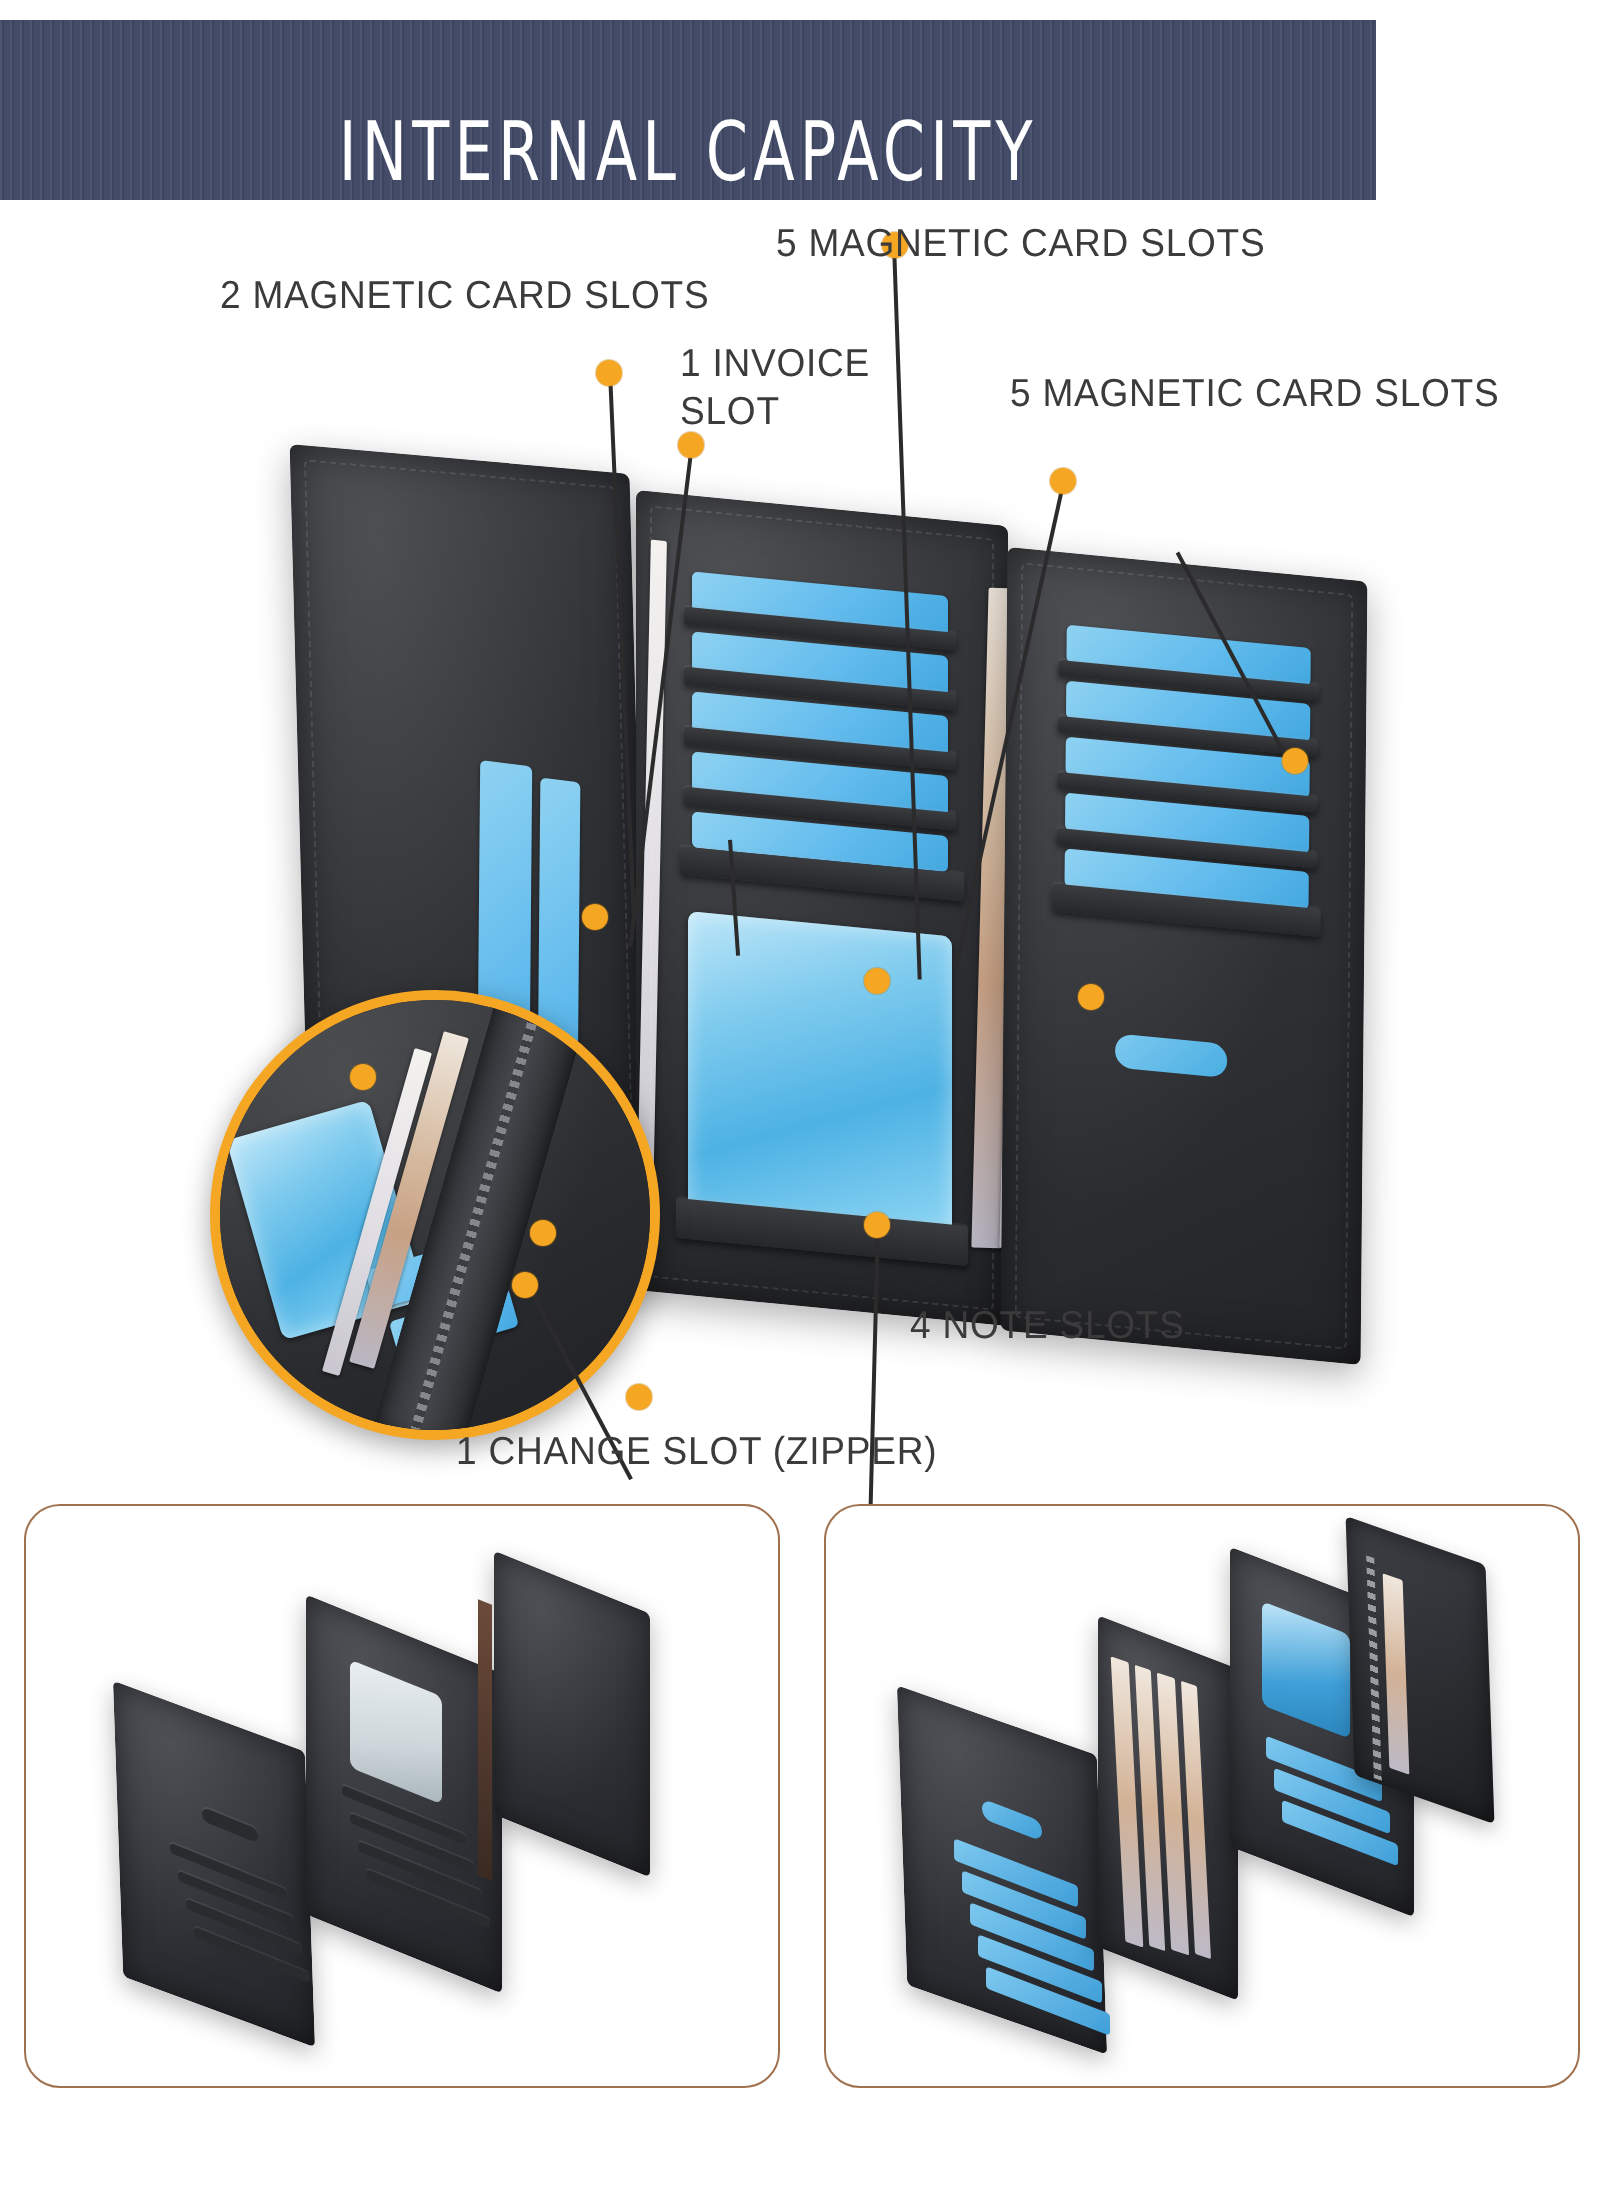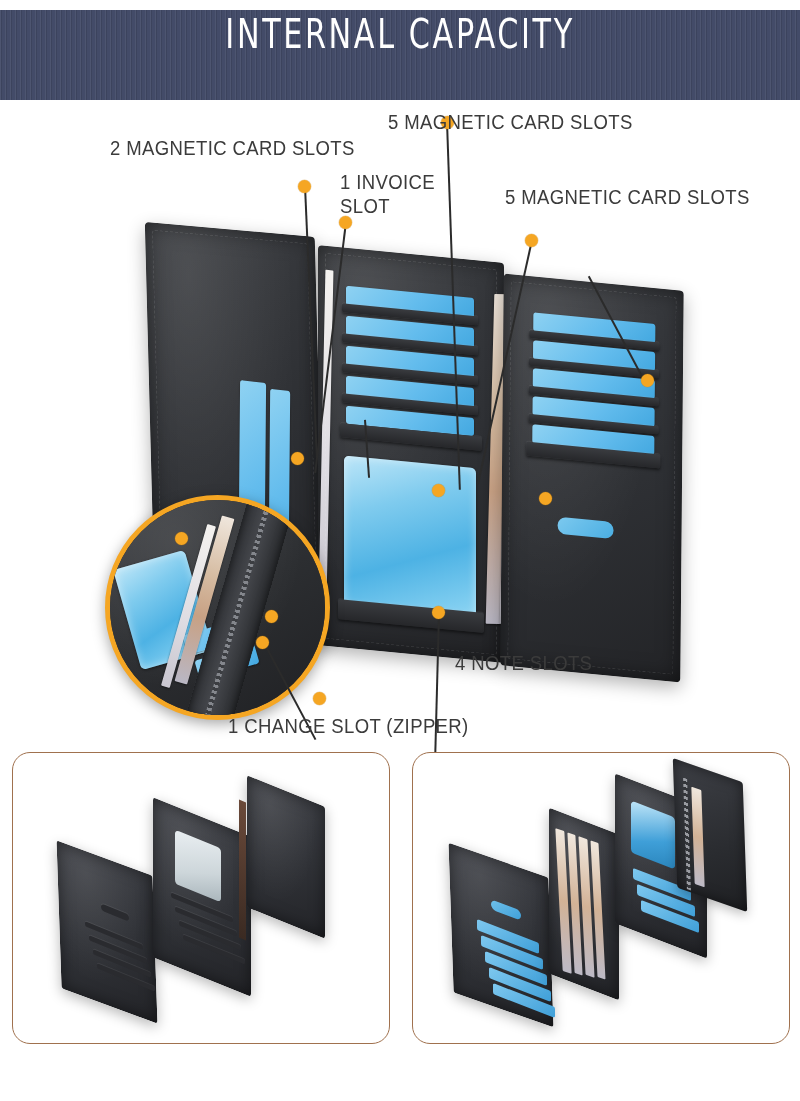--- a/index.html
+++ b/index.html
@@ -7,30 +7,30 @@
     width:800px;height:1101px;
     background:#ffffff;
     font-family:"Liberation Sans", sans-serif;
     overflow:hidden;
     position:relative;
   }
   .page{position:relative;width:800px;height:1101px;overflow:hidden;}
 
   
   .banner{
-    position:absolute;left:0;top:10px;width:800px;height:90px;
+    position:absolute;left:0;top:10px;width:688px;height:90px;
     background-color:#434b68;
     background-image:repeating-linear-gradient(90deg,
         rgba(255,255,255,0.055) 0px,
         rgba(255,255,255,0.055) 1px,
         rgba(0,0,0,0.10) 1px,
         rgba(0,0,0,0.10) 2px,
         rgba(255,255,255,0.0) 2px,
         rgba(255,255,255,0.0) 5px);
-    display:flex;align-items:flex-start;justify-content:center;
+    display:flex;align-items:flex-end;justify-content:center;
   }
   .banner-title{
     color:#ffffff;
     font-size:41px;
     letter-spacing:3.2px;
     font-weight:400;
     font-family:"DejaVu Sans Condensed","Liberation Sans",sans-serif;
     transform:scaleX(0.82);
     white-space:nowrap;
   }

